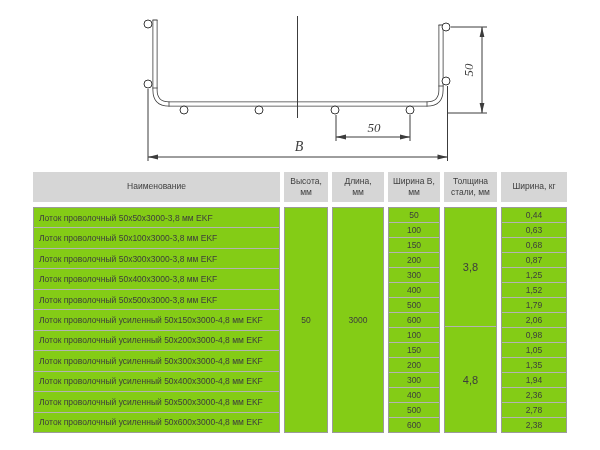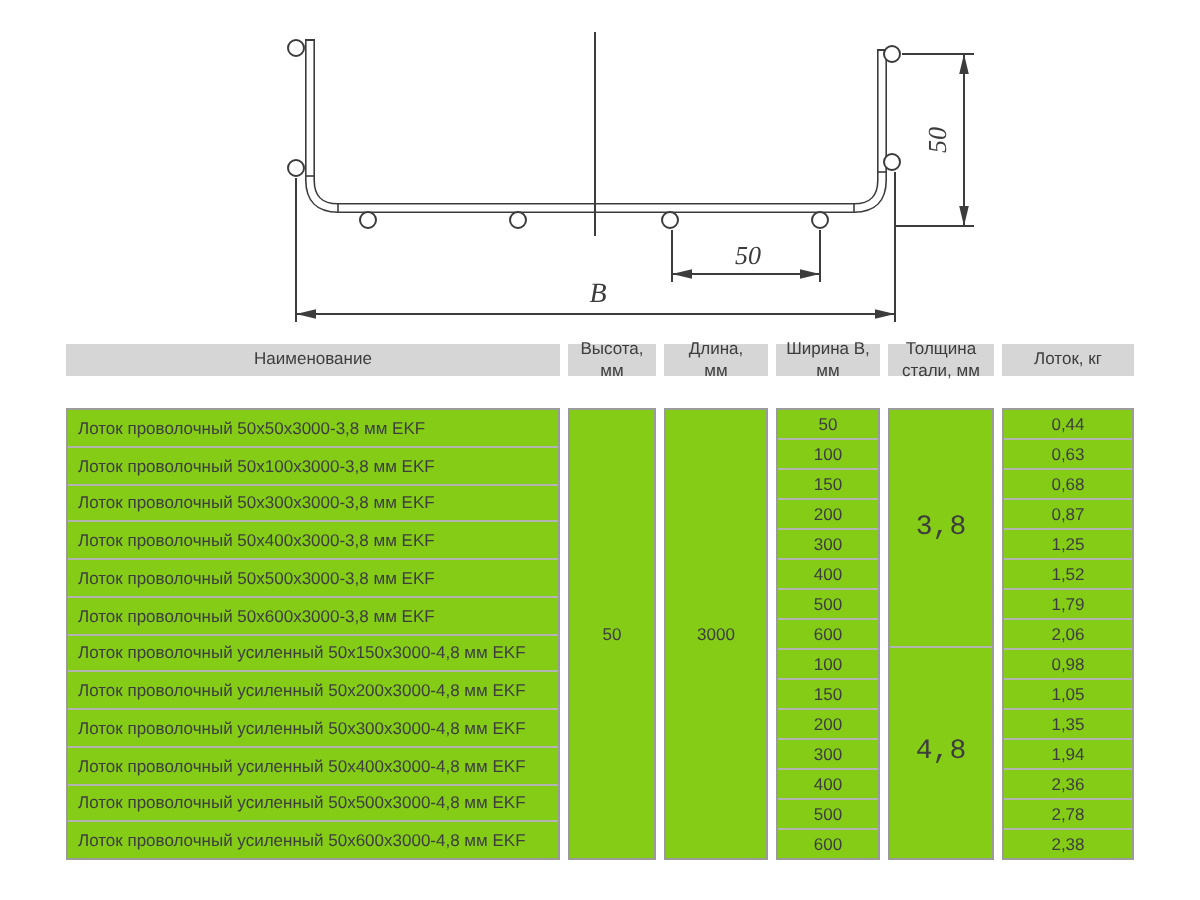--- a/index.html
+++ b/index.html
@@ -9,41 +9,41 @@
     --text:#3d3d3d;
     --stroke:#3c3c3c;
   }
   html,body{margin:0;padding:0;background:#ffffff;}
   body{width:600px;height:450px;font-family:"Liberation Sans",sans-serif;color:var(--text);}
   .canvas{position:relative;width:600px;height:450px;overflow:hidden;background:#fff;}
   .drawing{position:absolute;left:0;top:0;}
   .drawing text{font-family:"Liberation Serif",serif;font-style:italic;fill:var(--stroke);}
 
   .spec-table{position:absolute;left:33px;top:172px;width:534px;}
-  .thead{display:flex;gap:4px;height:16px;margin-bottom:16px;}
+  .thead{display:flex;gap:4px;height:30px;margin-bottom:5px;}
   .th{background:var(--header-bg);color:var(--text);font-size:8.5px;line-height:1.3;
       display:flex;align-items:center;justify-content:center;text-align:center;
       white-space:pre-line;box-sizing:border-box;padding:0 2px;}
   .tbody{display:flex;gap:4px;height:226px;}
   .col{border:1px solid var(--border);box-sizing:border-box;background:#84cc16;
        display:flex;flex-direction:column;}
   .col.center{justify-content:center;align-items:center;font-size:8.5px;}
   .c1{width:247px;}
   .c2{width:44px;}
   .c3{width:52px;}
   .c4{width:52px;}
   .c5{width:53px;}
   .c6{width:66px;}
   .cell{flex:1 1 0;border-bottom:1px solid var(--row-line);display:flex;align-items:center;
         font-size:8.5px;color:var(--text);overflow:hidden;white-space:nowrap;}
   .cell:last-child{border-bottom:none;}
   .name-cell{padding-left:5px;}
   .num-cell{justify-content:center;}
-  .thick-group{display:flex;align-items:center;justify-content:center;font-size:14px;
-               border-bottom:1px solid var(--row-line);font-family:Liberation Mono, monospace;}
+  .thick-group{display:flex;align-items:center;justify-content:center;font-size:11px;
+               border-bottom:1px solid var(--row-line);}
   .thick-group:last-child{border-bottom:none;}
 </style>
 </head>
 <body>
 
 <div class="canvas">
 
   <svg class="drawing" width="600" height="170" viewBox="0 0 600 170">
 
     <g stroke="#3c3c3c" fill="none">
@@ -102,30 +102,29 @@
     <div class="thead">
       <div class="th c1">Наименование</div>
       <div class="th c2">Высота,
 мм</div>
       <div class="th c3">Длина,
 мм</div>
       <div class="th c4">Ширина В,
 мм</div>
       <div class="th c5">Толщина
 стали, мм</div>
-      <div class="th c6">Лоток, кг</div>
+      <div class="th c6">Ширина, кг</div>
     </div>
     <div class="tbody">
       <div class="col c1" id="col-name">
           <div class="cell name-cell">Лоток проволочный 50х50х3000-3,8 мм EKF</div>
           <div class="cell name-cell">Лоток проволочный 50х100х3000-3,8 мм EKF</div>
           <div class="cell name-cell">Лоток проволочный 50х300х3000-3,8 мм EKF</div>
           <div class="cell name-cell">Лоток проволочный 50х400х3000-3,8 мм EKF</div>
           <div class="cell name-cell">Лоток проволочный 50х500х3000-3,8 мм EKF</div>
-          <div class="cell name-cell">Лоток проволочный 50х600х3000-3,8 мм EKF</div>
           <div class="cell name-cell">Лоток проволочный усиленный 50х150х3000-4,8 мм EKF</div>
           <div class="cell name-cell">Лоток проволочный усиленный 50х200х3000-4,8 мм EKF</div>
           <div class="cell name-cell">Лоток проволочный усиленный 50х300х3000-4,8 мм EKF</div>
           <div class="cell name-cell">Лоток проволочный усиленный 50х400х3000-4,8 мм EKF</div>
           <div class="cell name-cell">Лоток проволочный усиленный 50х500х3000-4,8 мм EKF</div>
           <div class="cell name-cell">Лоток проволочный усиленный 50х600х3000-4,8 мм EKF</div>
         </div>
       <div class="col c2 center">
         <span>50</span>
       </div>

